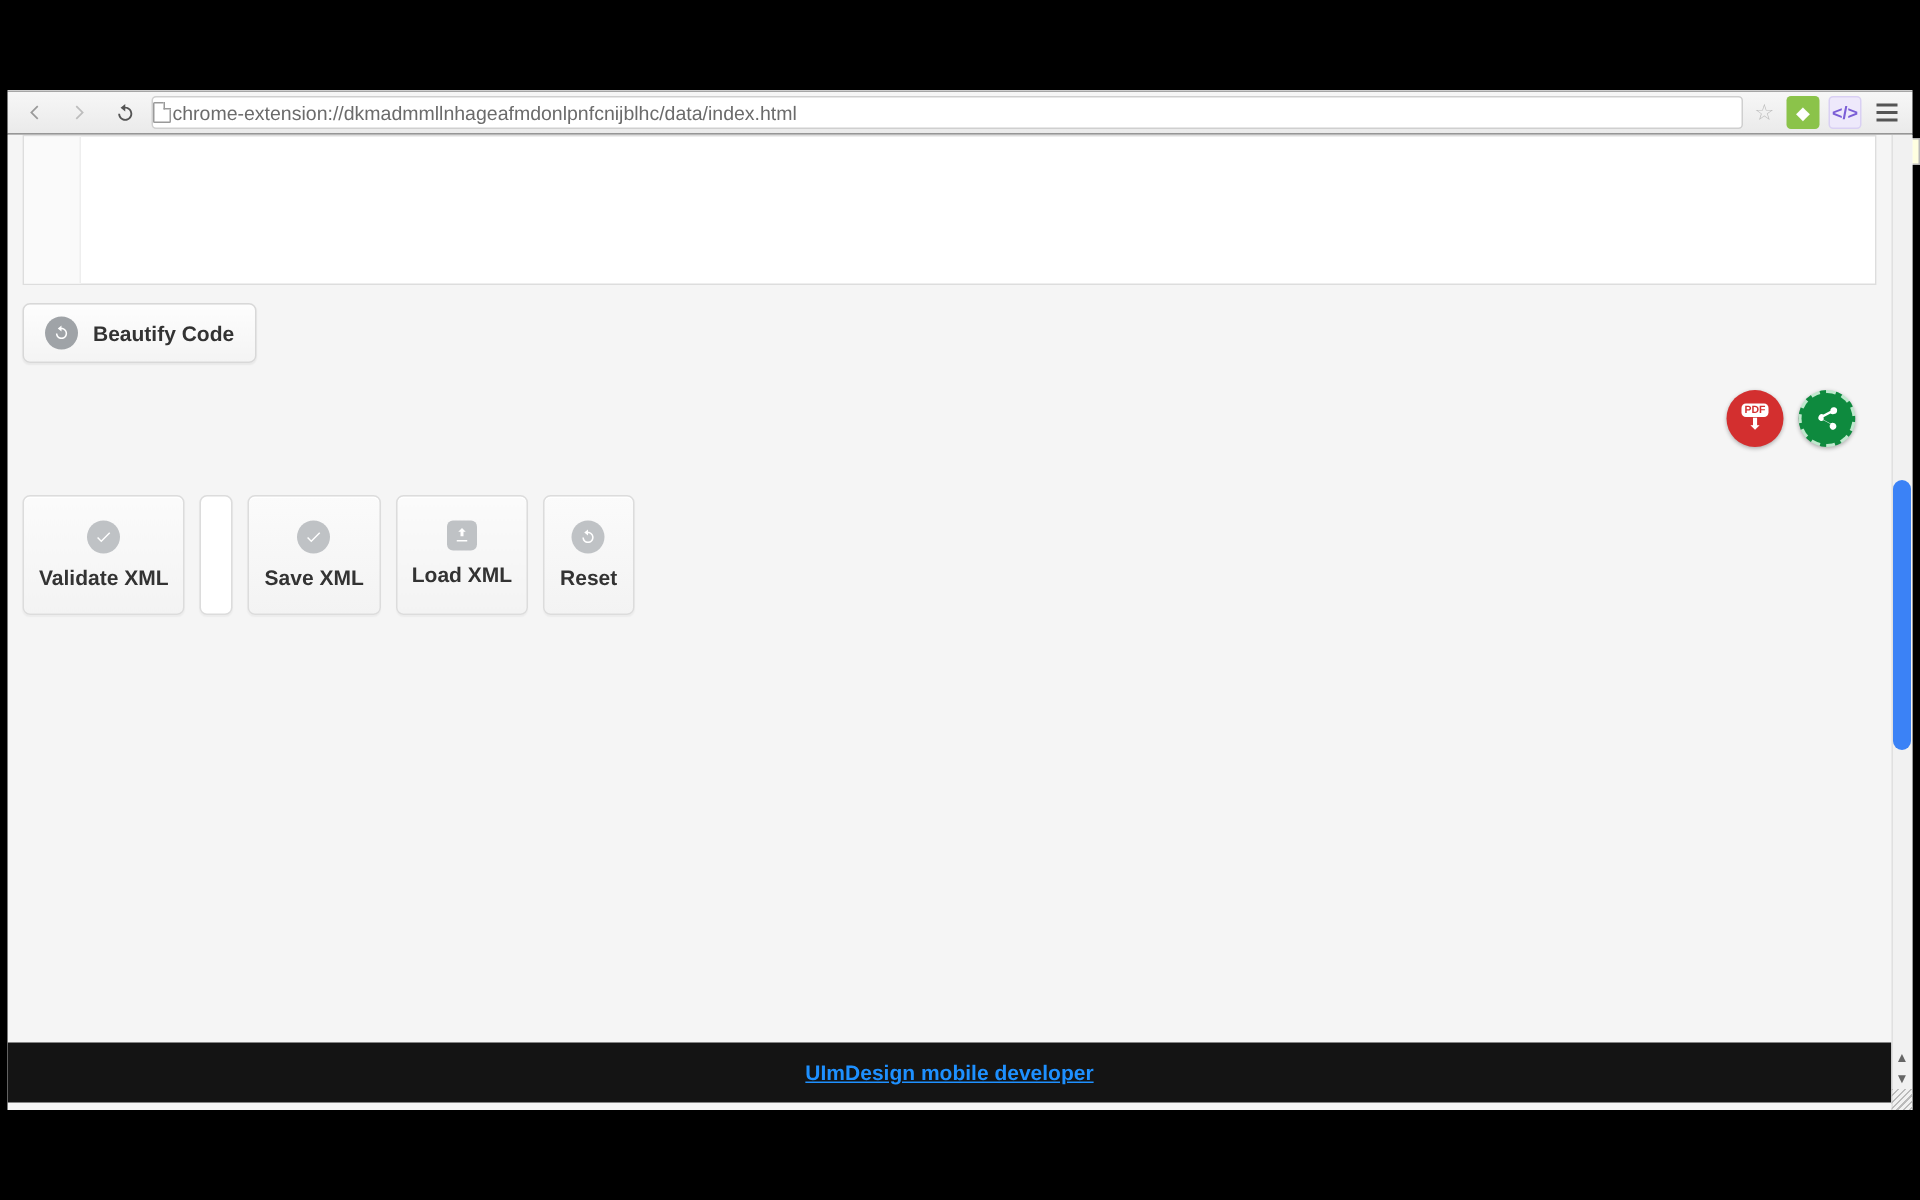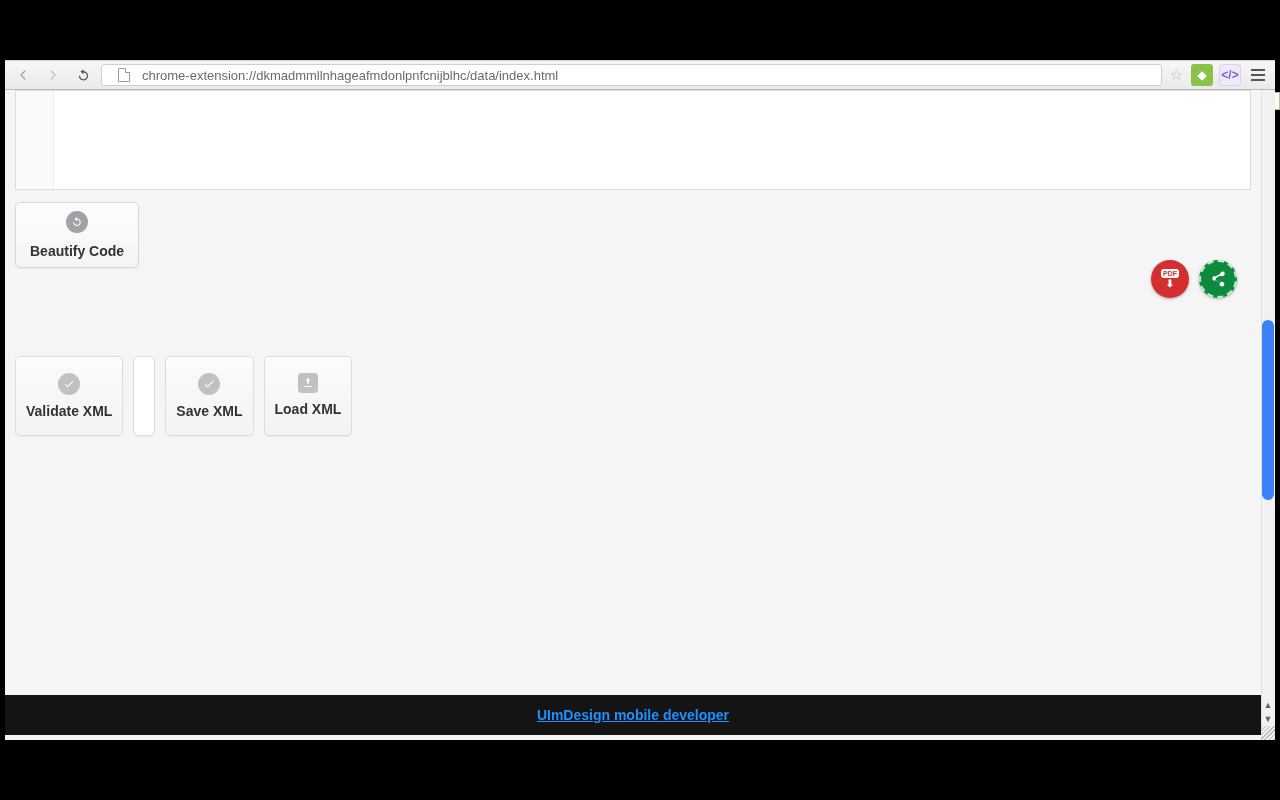--- a/index.html
+++ b/index.html
@@ -13,21 +13,21 @@
     border-top: 1px solid #cfcfcf; border-bottom: 1px solid #b8b8b8;
     display: flex; align-items: center; gap: 6px; padding: 0 6px;
   }
   .nav-btn {
     width: 24px; height: 24px; display: flex; align-items: center; justify-content: center;
     color: #888; font-size: 16px; border-radius: 3px;
   }
   .nav-btn.reload { color: #555; }
   .omnibox {
     flex: 1; height: 22px; background: #fff; border: 1px solid #cfcfcf; border-radius: 3px;
-    display: flex; align-items: center; padding: 0 16px; gap: 12px;
+    display: flex; align-items: center; padding: 0 0; gap: 1px;
   }
   .page-icon { width: 12px; height: 14px; border: 1px solid #9a9a9a; border-radius: 1px; position: relative; }
   .page-icon::after { content:""; position:absolute; right:-1px; top:-1px; width:4px; height:4px; background:#fff; border-left:1px solid #9a9a9a; border-bottom:1px solid #9a9a9a; }
   .url-text { color: #6b6b6b; font-size: 13px; white-space: nowrap; overflow: hidden; }
   .star-icon { color: #bdbdbd; font-size: 15px; padding: 0 2px; }
   .ext-icon { width: 22px; height: 22px; border-radius: 3px; display:flex; align-items:center; justify-content:center; font-size:12px; }
   .ext-green { background:#8bc34a; color:#fff; }
   .ext-purple { background:#eee9fb; color:#7b5ed6; border:1px solid #d9d0f3; font-weight:bold; }
   .hamburger { width:22px; display:flex; flex-direction:column; gap:3px; align-items:center; justify-content:center; }
   .hamburger span { display:block; width:14px; height:2px; background:#555; }
@@ -61,21 +61,20 @@
   }
   .gutter { width: 38px; background:#fafafa; border-right:1px solid #eee; }
   .code-area { flex:1; }
 
   .beautify-btn {
     margin-top: 12px; display:inline-flex; align-items:center; gap:10px;
     background: linear-gradient(#fdfdfd,#f4f4f4); border:1px solid #d8d8d8; border-radius:5px;
     padding: 8px 14px; font-weight:700; color:#333; font-size:14px;
     box-shadow: 0 1px 1px rgba(0,0,0,.05);
     cursor:pointer;
-    flex-direction:column;
   }
   .circ-icon {
     width:22px;height:22px;border-radius:50%;background:#9fa3a7;display:flex;align-items:center;justify-content:center;color:#fff;
   }
   .circ-icon svg{width:12px;height:12px;fill:#fff;}
 
   .fab-row { position:absolute; right:24px; top:170px; display:flex; gap:10px; }
   .fab { width:38px;height:38px;border-radius:50%;display:flex;align-items:center;justify-content:center;color:#fff;font-size:11px;font-weight:700;box-shadow:0 1px 3px rgba(0,0,0,.3);cursor:pointer;}
   .fab.pdf{background:#d32f2f;}
   .fab.share{background:#0e8a3e;border:2px dashed #bfe8cd;}
@@ -190,20 +189,28 @@
 
       <div class="panel">
         <div class="picon square">
           <svg viewBox="0 0 24 24">
               <path d="M5 20h14v-2H5v2zM12 2 7 7h3v6h4V7h3l-5-5z"></path>
             </svg>
         </div>
         <div class="plabel">Load XML</div>
       </div>
 
+      <div class="panel">
+        <div class="picon">
+          <svg viewBox="0 0 24 24">
+              <path d="M12 5V2L7 6l5 4V7c3 0 5.5 2.5 5.5 5.5S15 18 12 18 6.5 15.5 6.5 12.5H4.5c0 4.1 3.4 7.5 7.5 7.5s7.5-3.4 7.5-7.5S16.1 5 12 5z"></path>
+            </svg>
+        </div>
+        <div class="plabel">Reset</div>
+      </div>
     </div>
   </div>
 
   <div class="footer">
     <a href="#">UImDesign mobile developer</a>
   </div>
 
   <div class="scroll-track">
     <div class="scroll-thumb top"></div>
     <div class="scroll-arrow up">▲</div>

